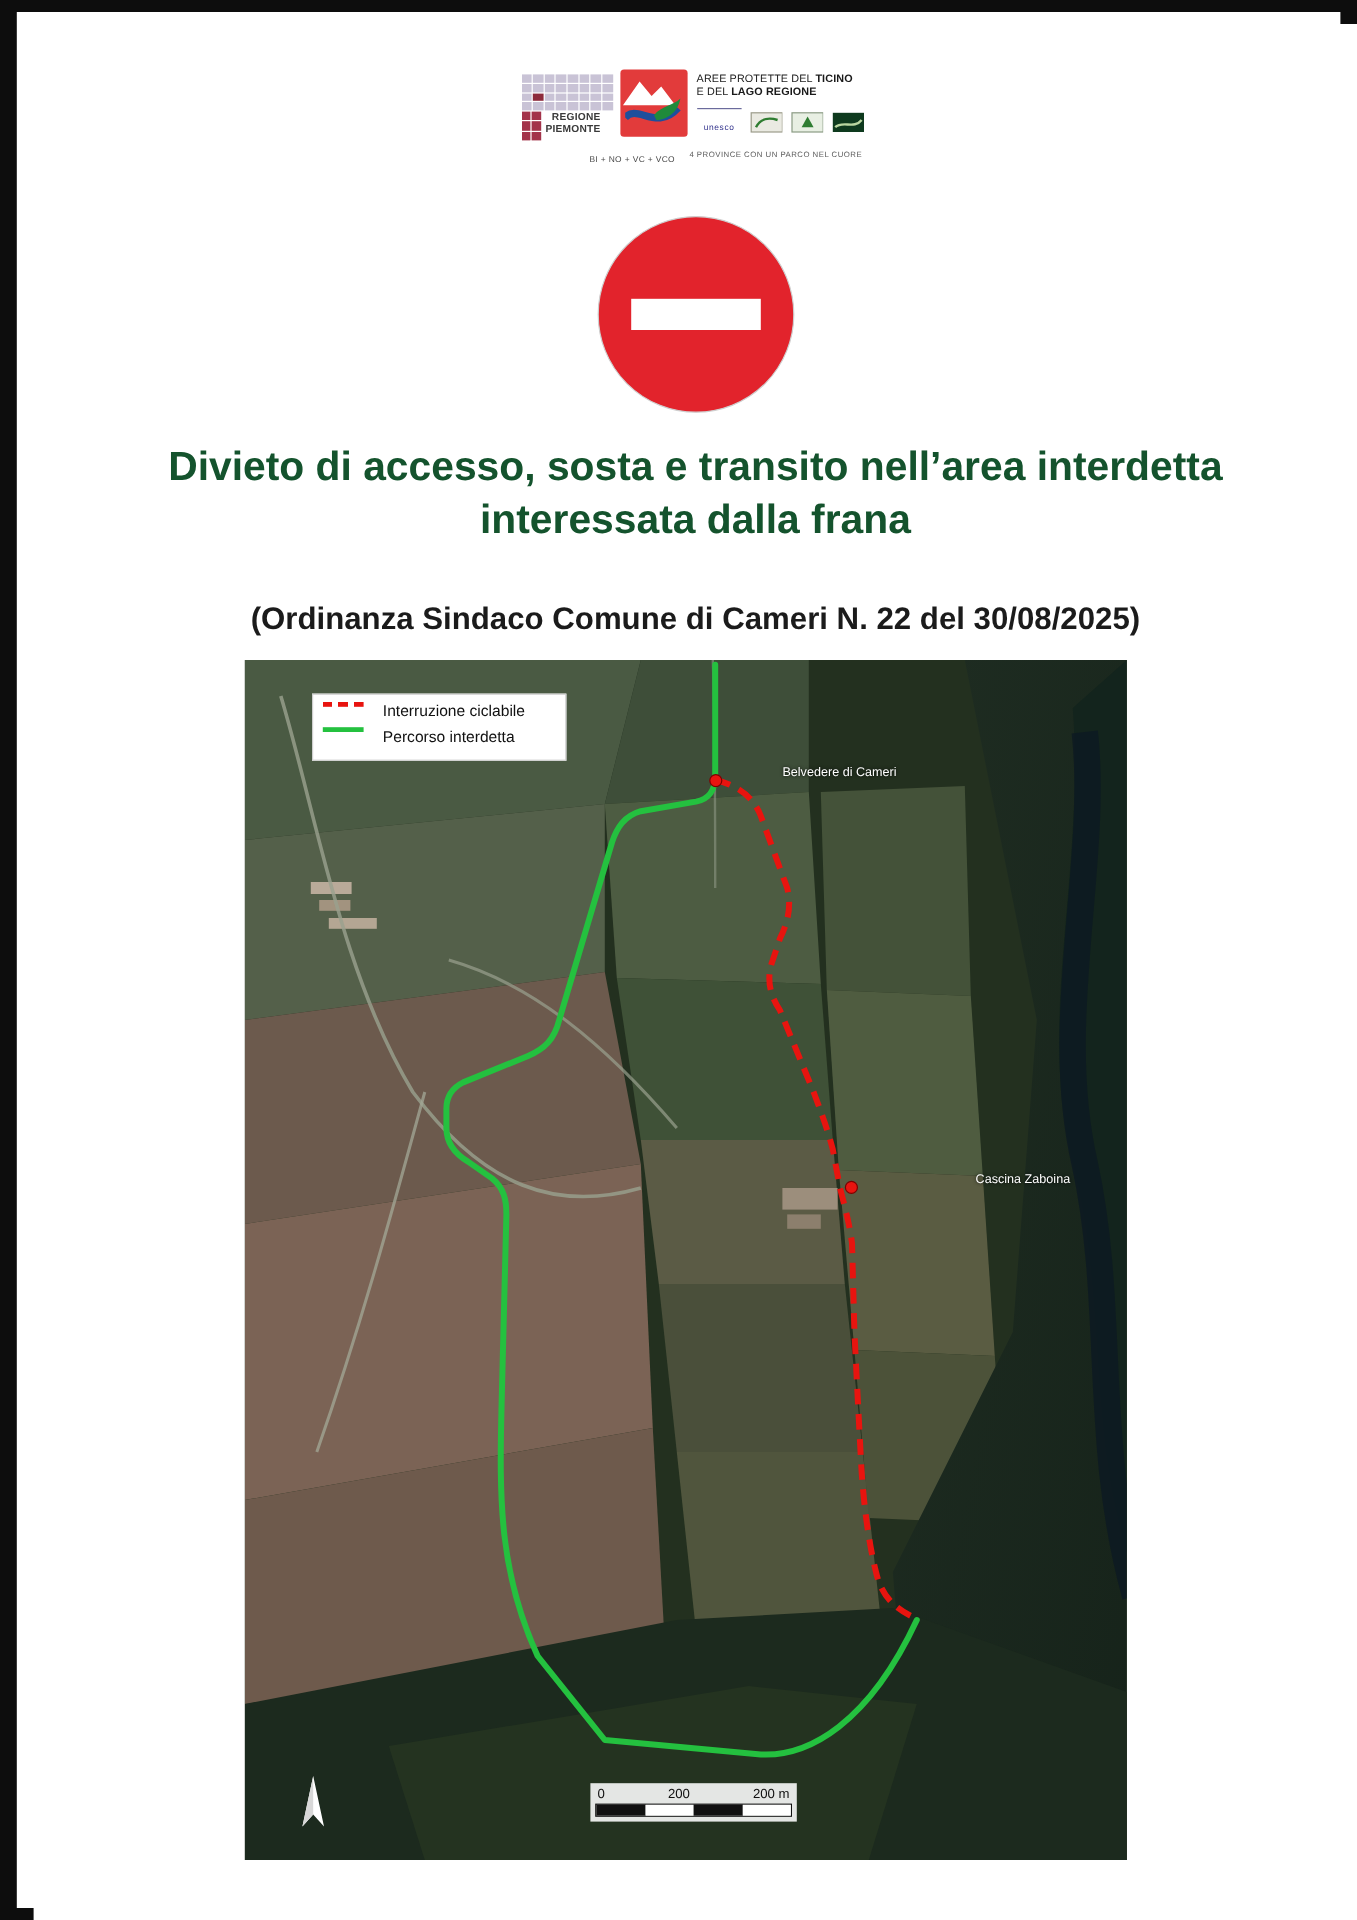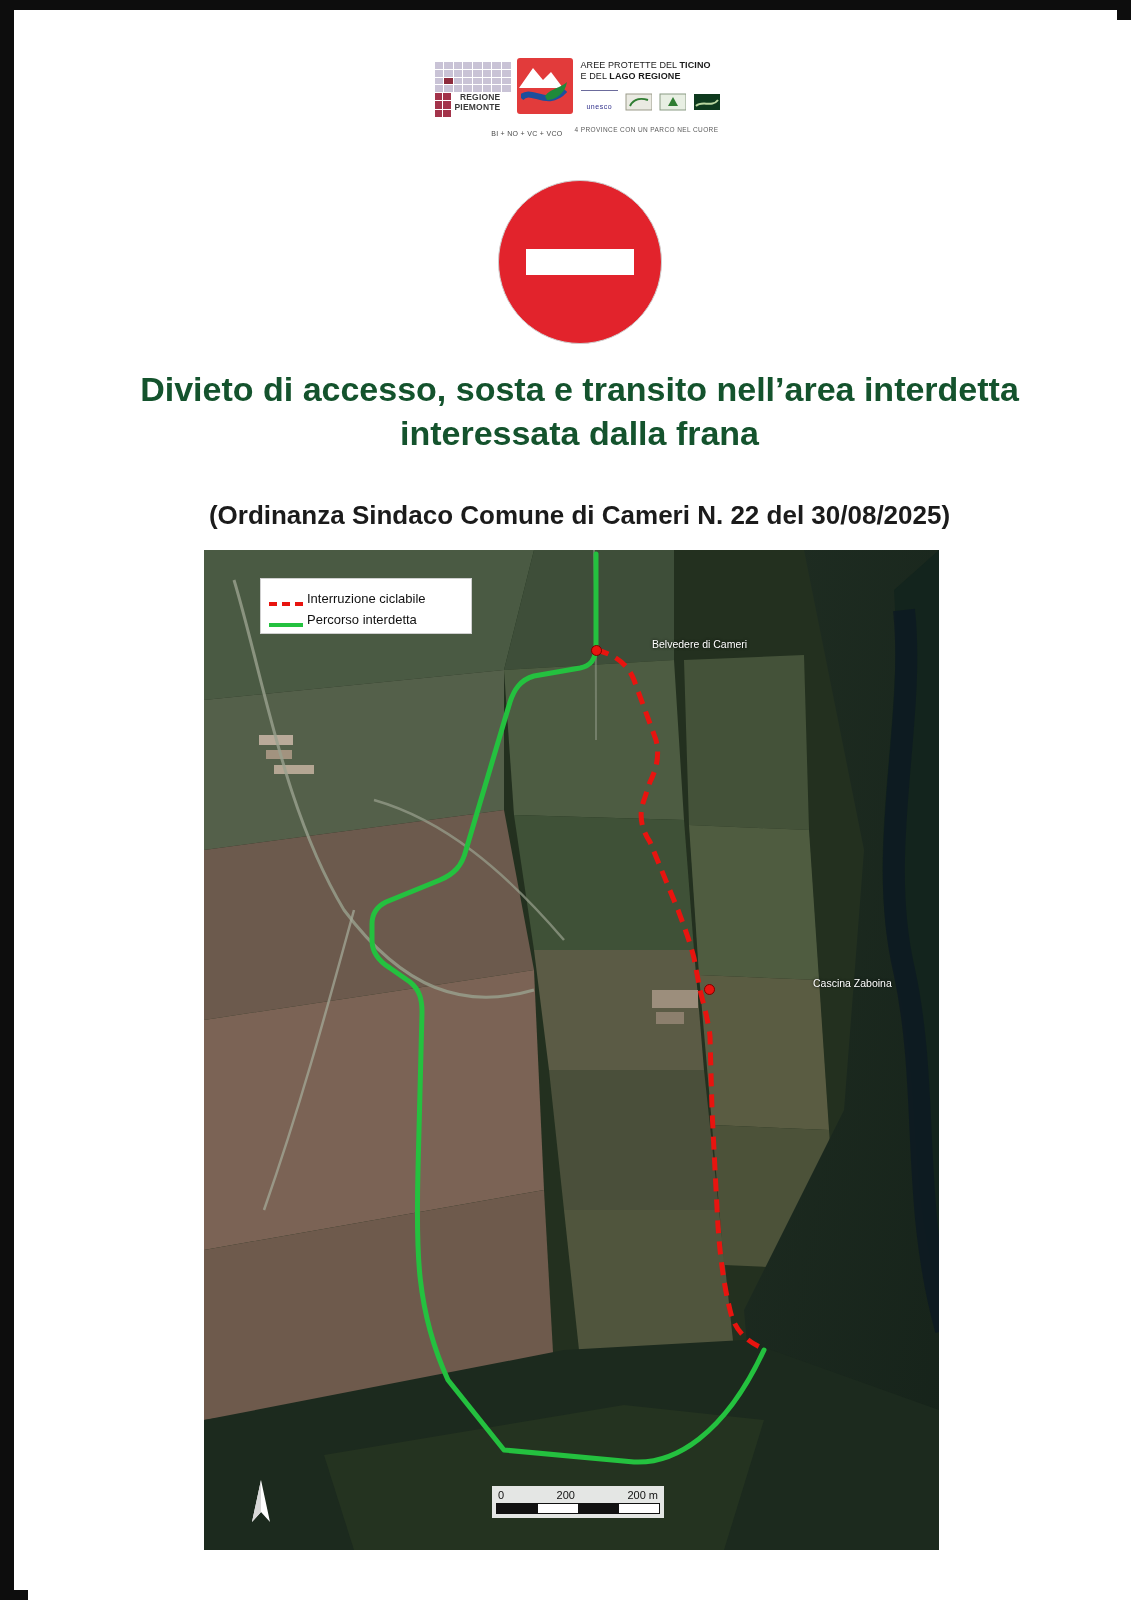--- a/index.html
+++ b/index.html
@@ -222,23 +222,23 @@
     height: 56px;
     background: #ffffff;
     border: 1px solid #cfcfcf;
     box-sizing: border-box;
     padding: 6px 8px;
     font-size: 13px;
     color: #111;
   }
   .legend-row {
     display: flex;
-    align-items: flex-end;
+    align-items: flex-start;
     height: 21px;
-    gap: 4px;
+    gap: 16px;
   }
   .legend-swatch { width: 34px; height: 4px; display:block; }
   .legend-swatch.dashed {
     background: repeating-linear-gradient(to right, #e8140f 0 8px, transparent 8px 13px);
     height: 4px;
   }
   .legend-swatch.solid { background: #24c13f; }
 
   .map-label {
     position: absolute;

